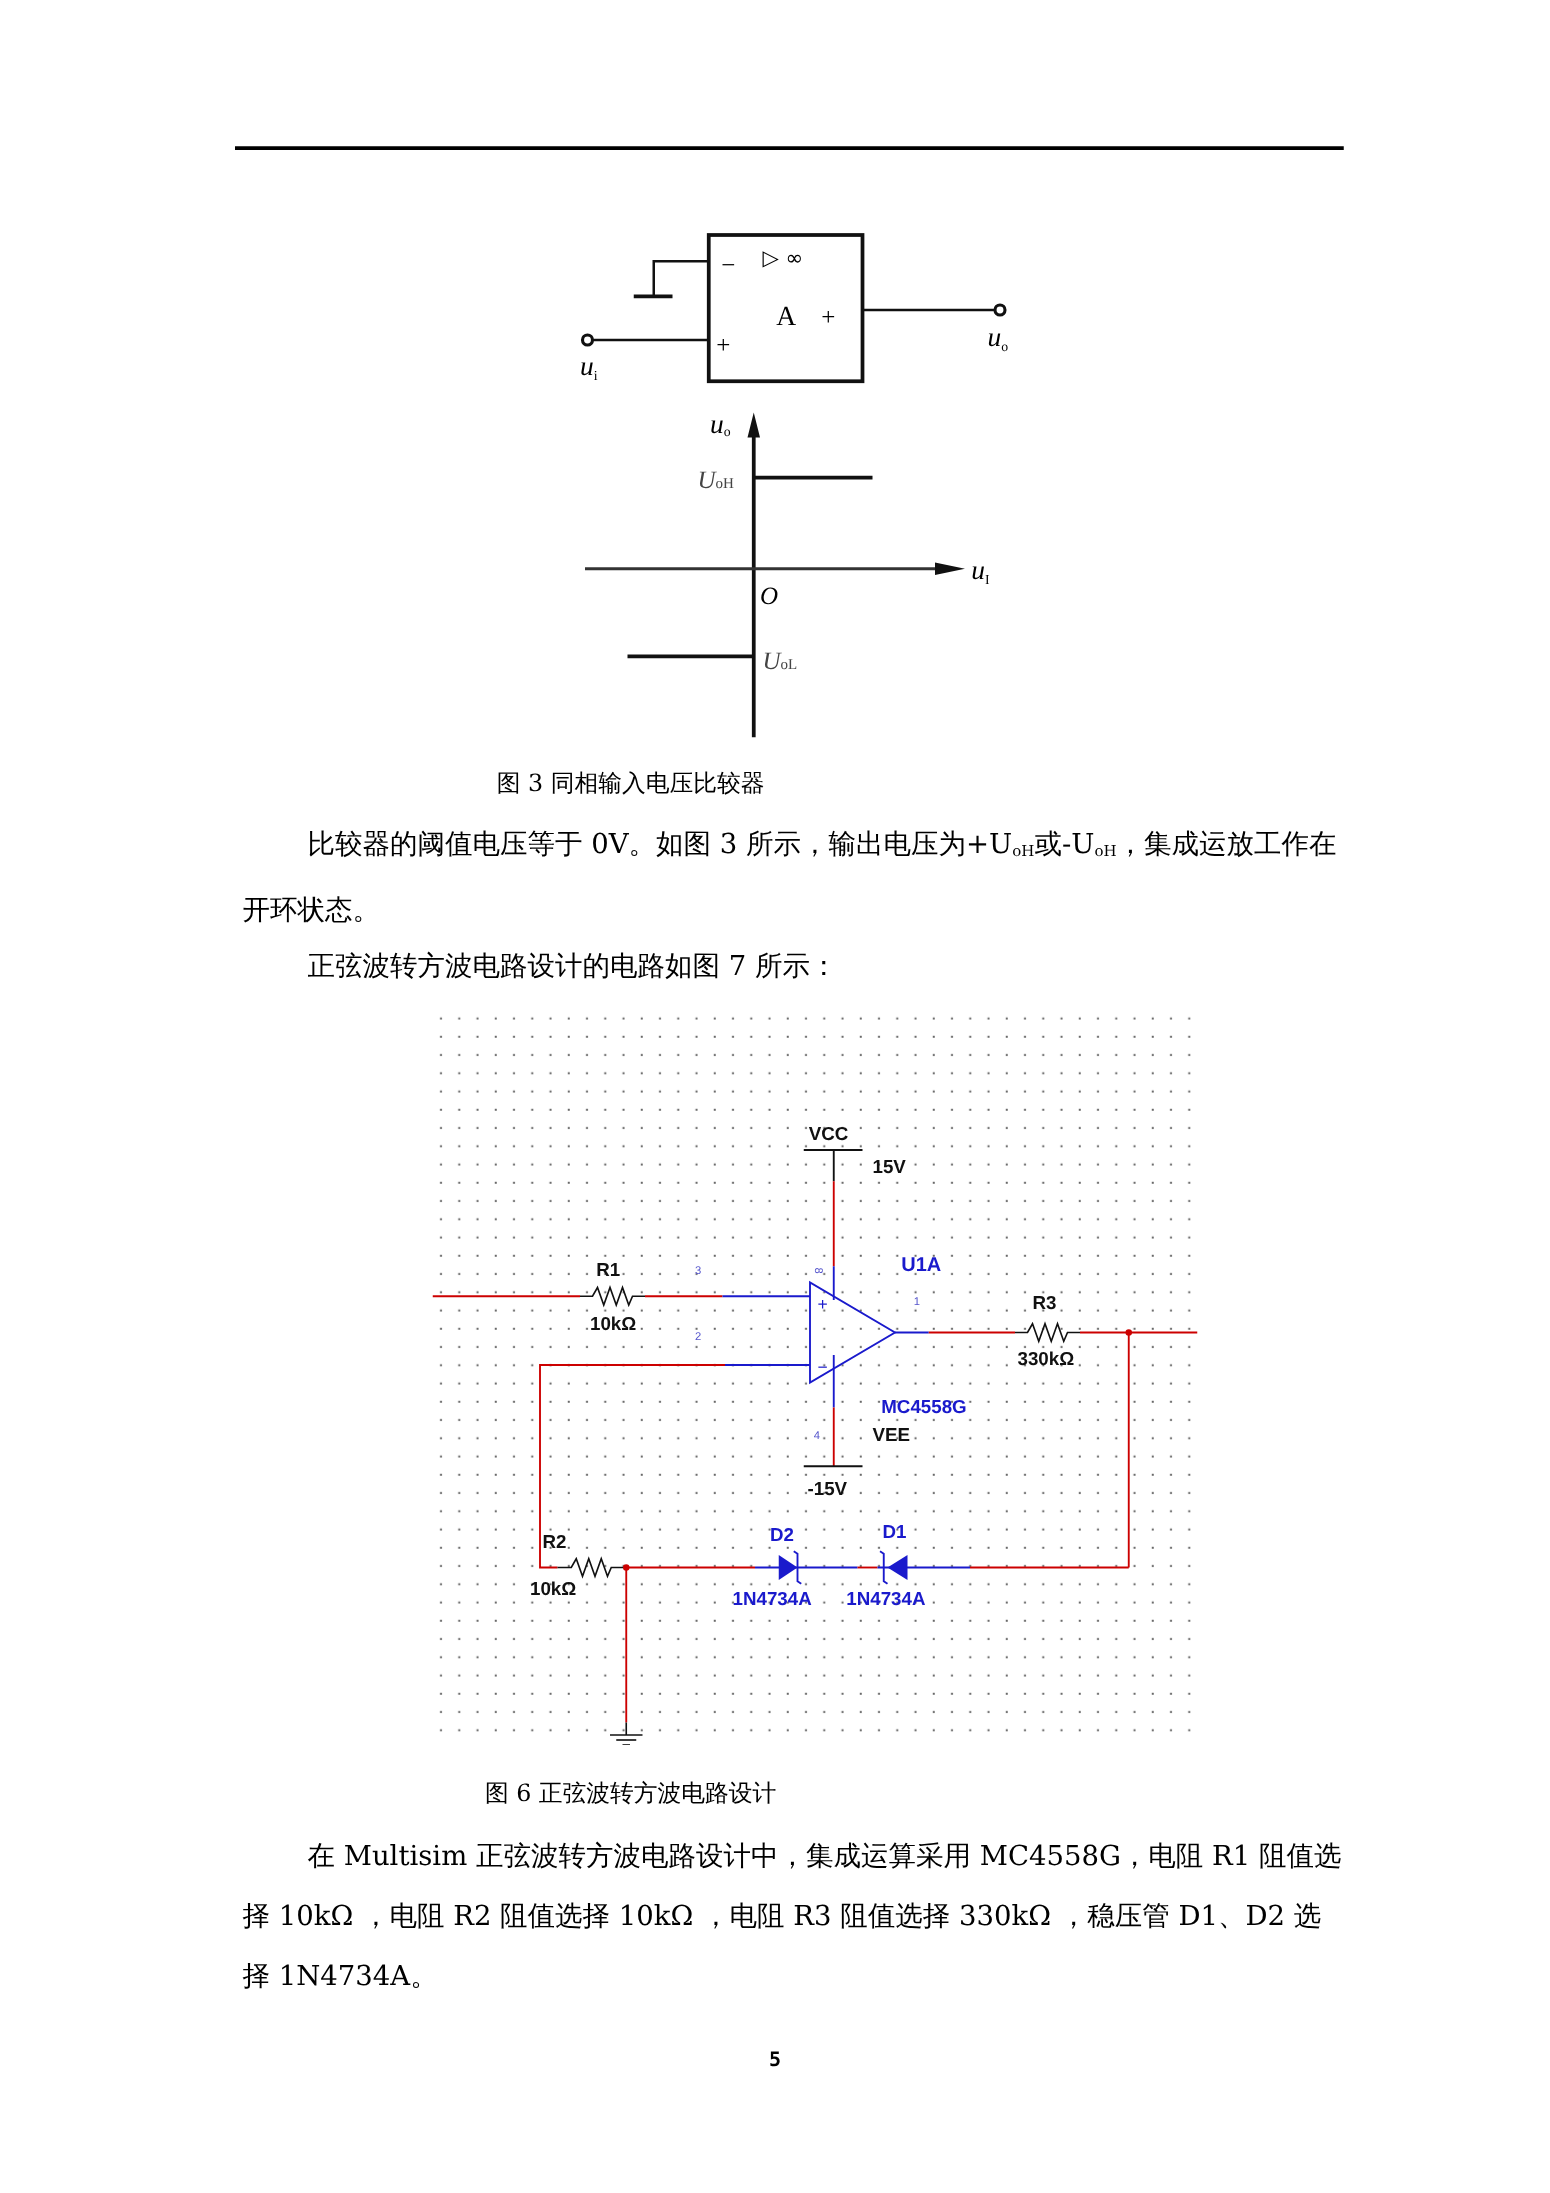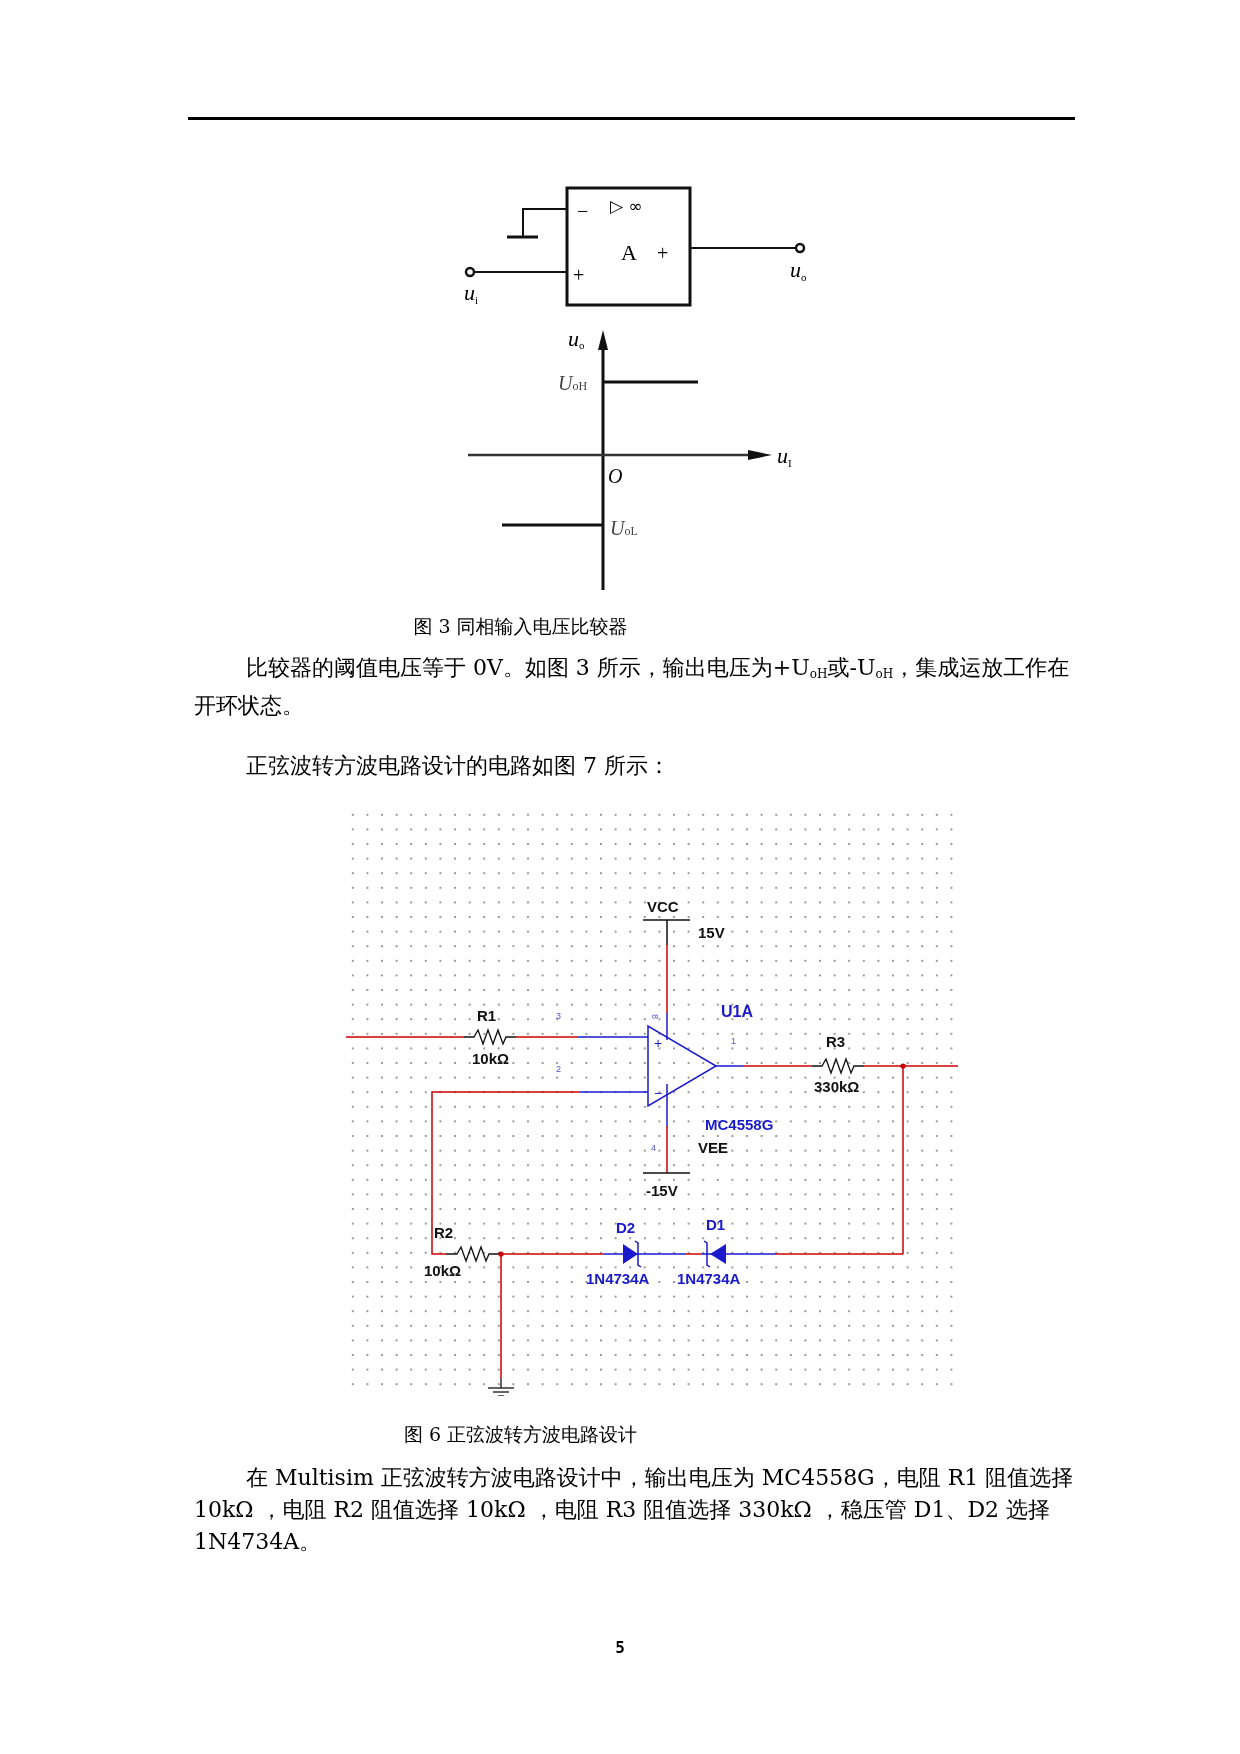--- a/index.html
+++ b/index.html
@@ -1,21 +1,21 @@
 <!DOCTYPE html>
 <html><head>
 <meta charset="utf-8">
 <style>
   html, body { margin:0; padding:0; background:#fff; }
   body { width:1240px; height:1754px; position:relative; overflow:hidden;
          font-family: "DejaVu Serif", "Liberation Serif", serif; color:#000; }
   .abs { position:absolute; }
   .header-rule { left:188px; top:117px; width:887px; height:3px; background:#000; }
-  .caption { font-size:19px; text-align:center; width:1009px; left:16px; }
-  .para { font-size:22px; line-height:32px; left:194px; width:880px; }
+  .caption { font-size:19px; text-align:center; width:1009px; left:0; }
+  .para { font-size:22px; line-height:48px; left:194px; width:880px; }
   .indent { text-indent:52px; }
   .sub { font-size:12px; vertical-align:-3px; }
   .pagenum { font-family:"DejaVu Sans Mono","Liberation Mono",monospace; font-size:16px; font-weight:bold; left:0; width:1240px; text-align:center; top:1638px; }
   svg text { font-family: "Liberation Sans", sans-serif; }
   .serif-it { font-family: "Liberation Serif", serif; font-style:italic; }
 </style>
 </head>
 <body>
 
 <div class="abs header-rule"></div>
@@ -157,15 +157,15 @@
     <polygon points="380,436 380,456 364,446" fill="#1a1acc"></polygon>
     <polyline points="358,433 361,435 361,457 364,459" fill="none" stroke="#1a1acc" stroke-width="1.5"></polyline>
     <text x="360" y="422" font-size="15" font-weight="bold" fill="#1a1acc">D1</text>
     <text x="331" y="476" font-size="15" font-weight="bold" fill="#1a1acc">1N4734A</text>
   </g>
   <line x1="430" y1="446" x2="557" y2="446" stroke="#cc0000" stroke-width="1.5"></line>
 </svg>
 
 <div class="abs caption" style="top:1422px">图 6  正弦波转方波电路设计</div>
 
-<div class="abs para indent" style="top:1462px">在 Multisim 正弦波转方波电路设计中，输出电压为 MC4558G，电阻 R1 阻值选择 10kΩ ，电阻 R2 阻值选择 10kΩ ，电阻 R3 阻值选择 330kΩ ，稳压管 D1、D2 选择 1N4734A。</div>
+<div class="abs para indent" style="top:1462px">在 Multisim 正弦波转方波电路设计中，集成运算采用 MC4558G，电阻 R1 阻值选择 10kΩ ，电阻 R2 阻值选择 10kΩ ，电阻 R3 阻值选择 330kΩ ，稳压管 D1、D2 选择 1N4734A。</div>
 
 <div class="abs pagenum">5</div>
 
 </body></html>

